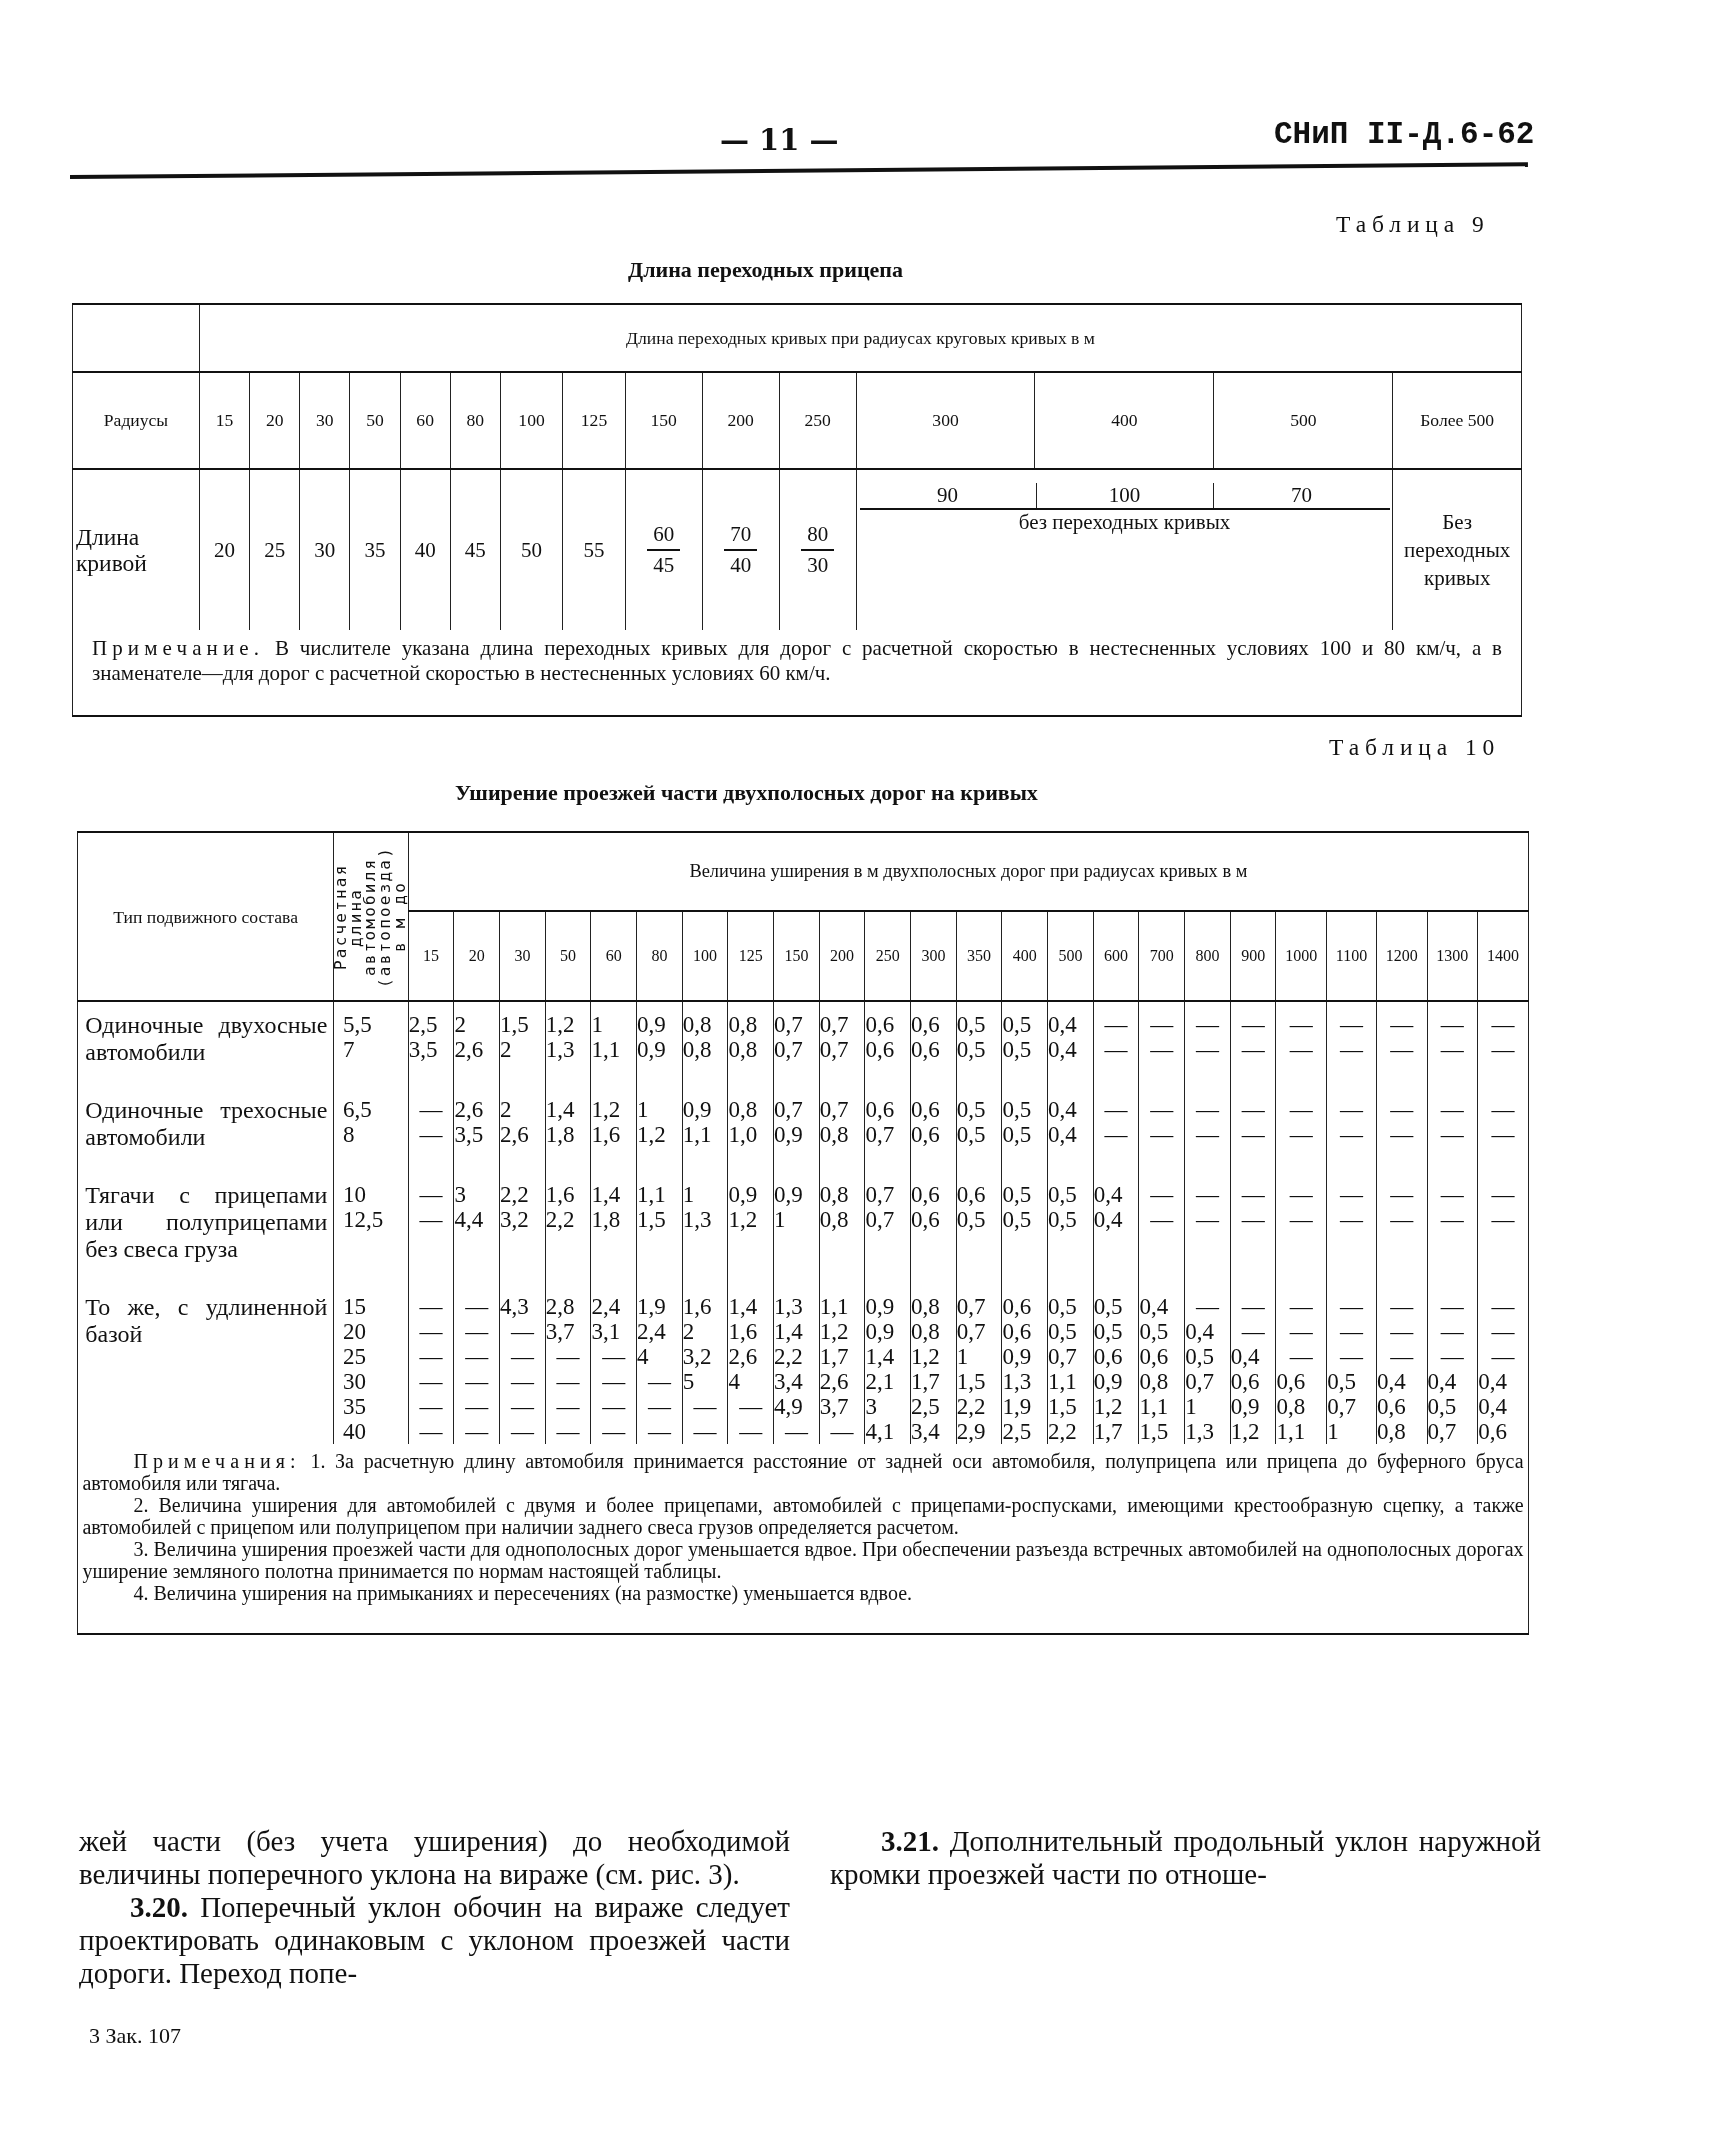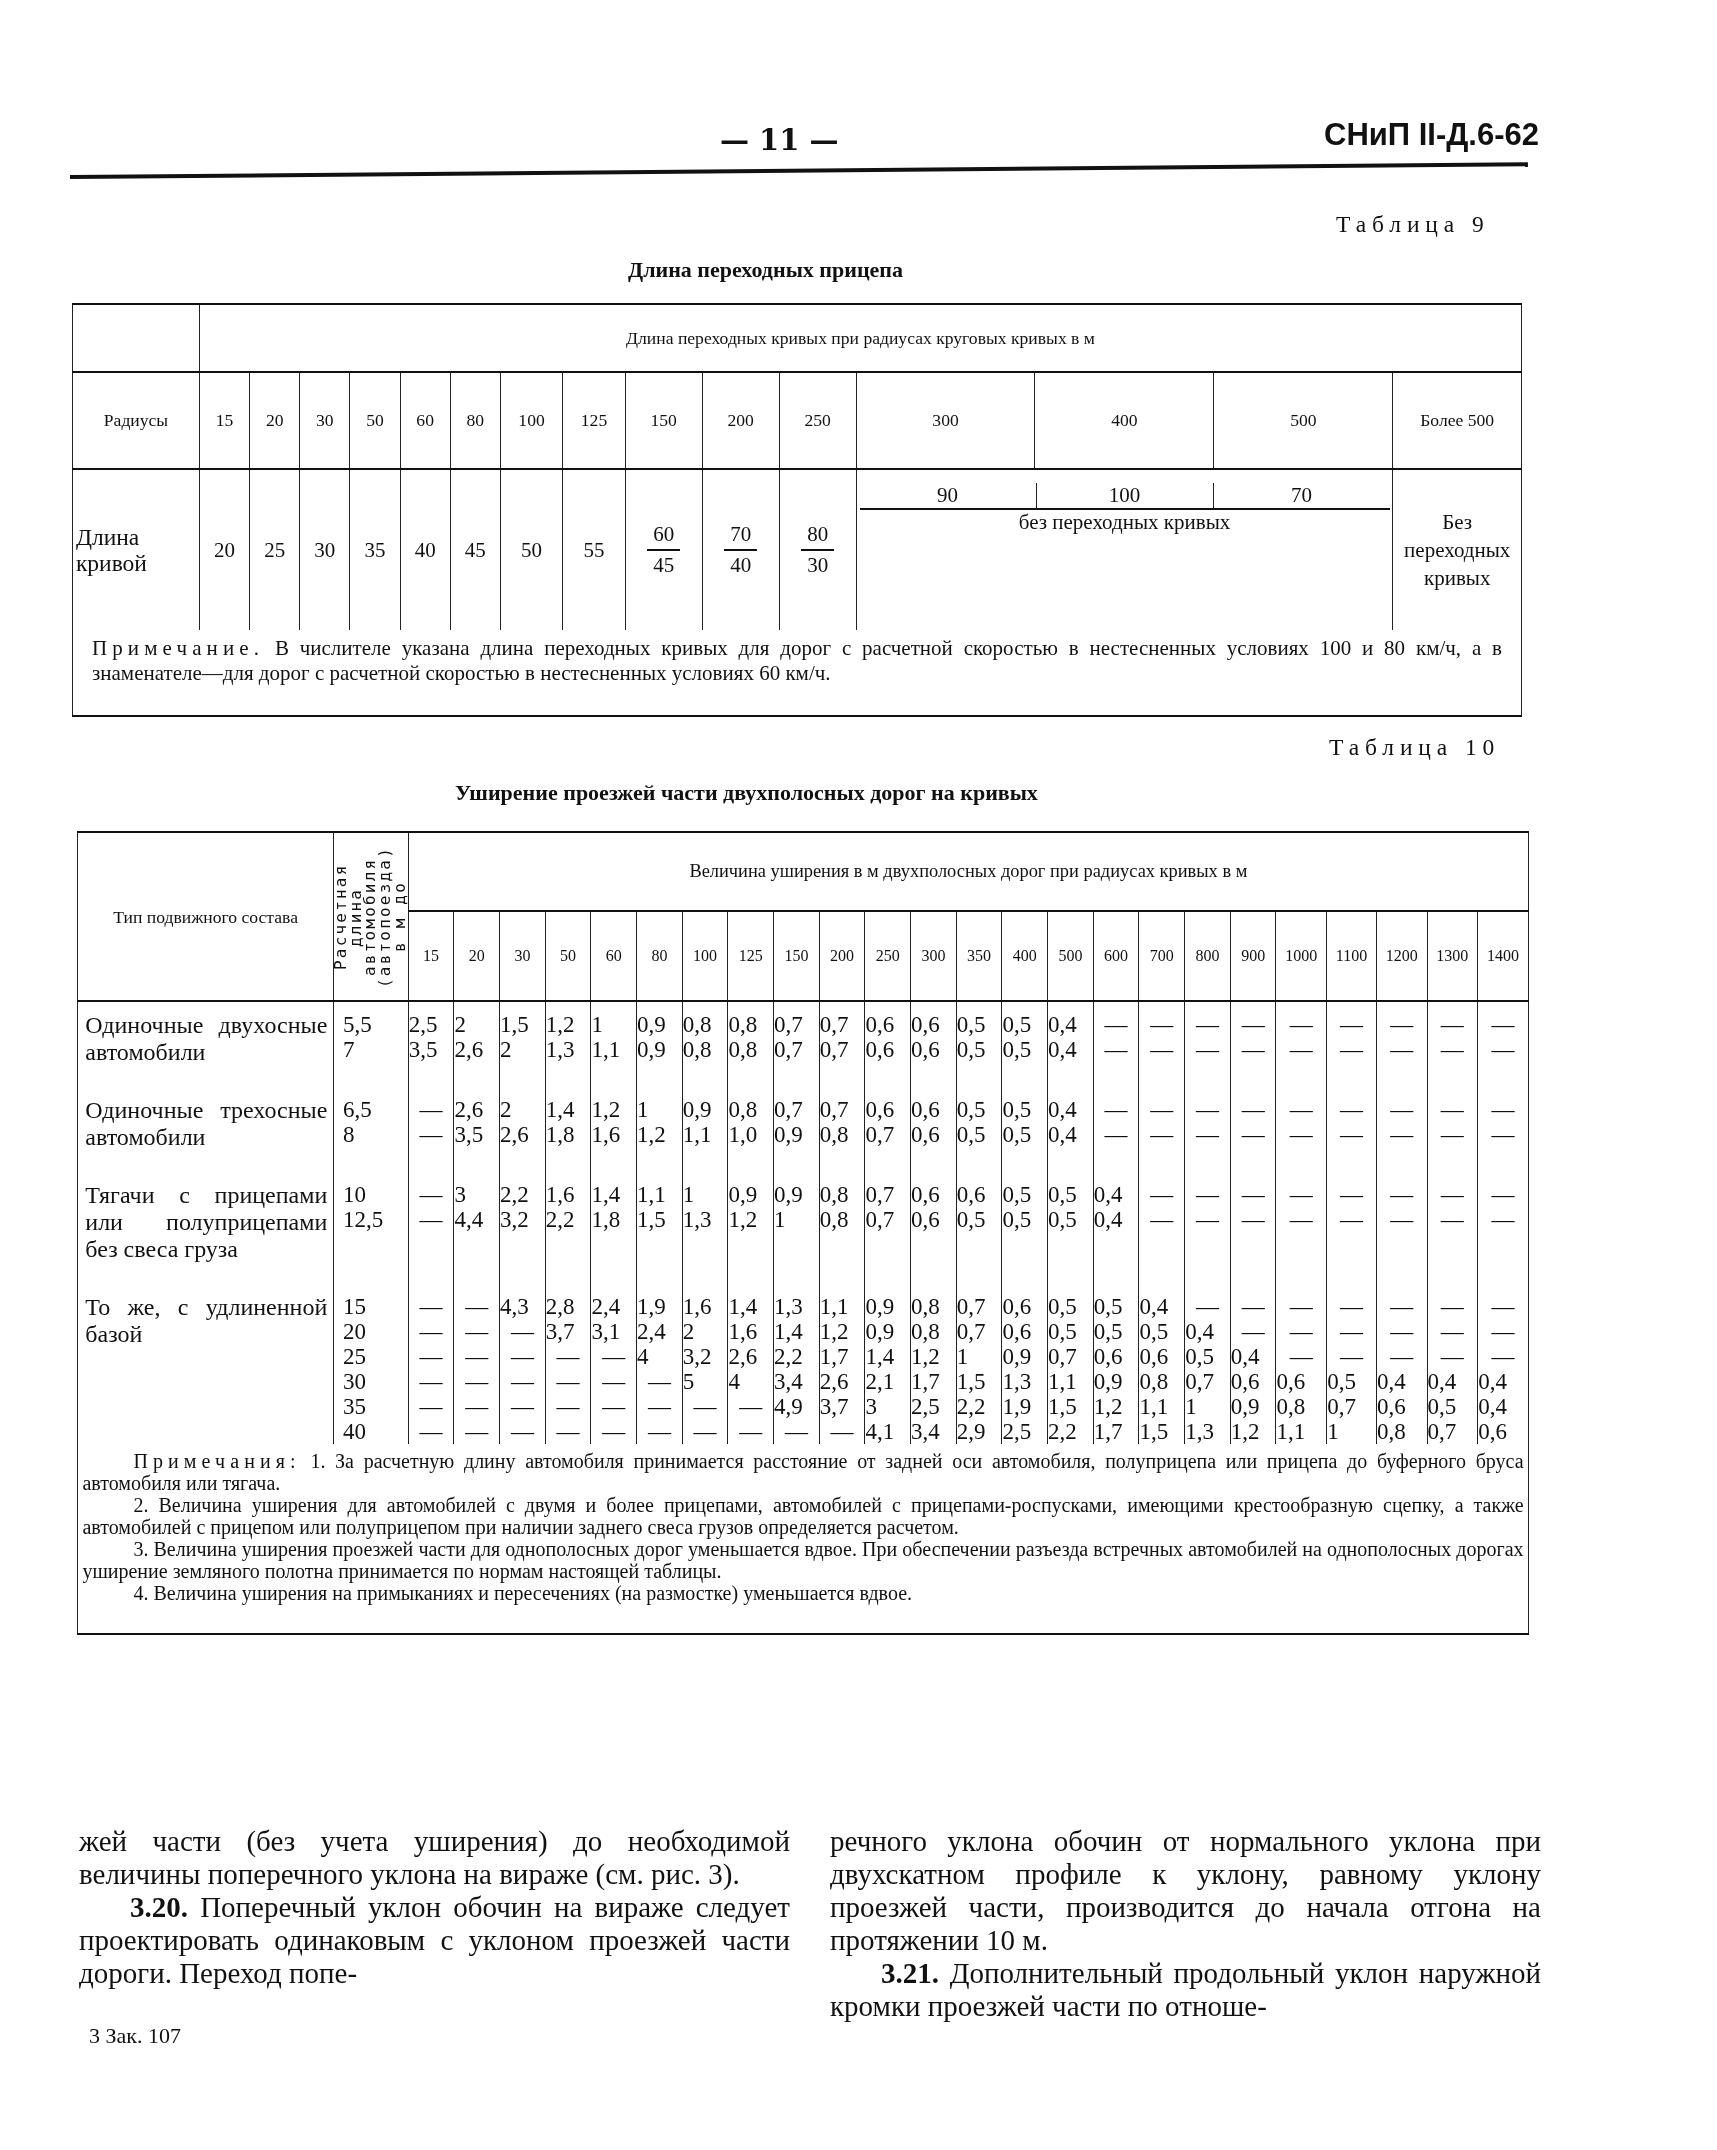--- a/index.html
+++ b/index.html
@@ -2,21 +2,21 @@
 <html style="font-size:11.7px"><head>
 <meta charset="utf-8">
 <style>
   html, body { margin: 0; padding: 0; background: #ffffff; }
   body {
     width: 1717px; height: 2151px; position: relative; overflow: hidden;
     font-family: "DejaVu Serif", "Liberation Serif", serif; color: #111;
   }
   .abs { position: absolute; }
   .page-num { left: 720px; top: 123px; font-size: 29px; font-weight: bold; }
-  .doc-code { left: 1324px; top: 117px; font-size: 31px; font-weight: bold; font-family: Liberation Sans, sans-serif; }
+  .doc-code { left: 1274px; top: 117px; font-size: 31px; font-weight: bold; font-family: Liberation Mono, monospace; }
   .header-rule { left: 70px; top: 175px; width: 1458px; height: 4.4px; background: #111; transform: rotate(-0.5deg); transform-origin: left center; }
   .tbl-label { font-size: 23.5px; letter-spacing: 5.9px; font-family: "Liberation Serif", serif; }
   .tbl-title { font-size: 22px; font-weight: bold; font-family: "Liberation Serif", serif; }
 
   table { border-collapse: collapse; }
   .t9 { left: 72px; top: 303px; width: 1450px; }
   .t9 td { border-left: 1.5px solid #222; border-right: 1.5px solid #222; text-align: center; font-size: 19px; font-family: "Liberation Serif", serif; padding: 0; }
   .t9 .hdr-main td { border-top: 2.9px solid #111; border-bottom: 2.9px solid #111; height: 66px; font-size: 17.6px; }
   .t9 .hdr-rad td { height: 95px; border-bottom: 2.9px solid #111; font-size: 17.6px; }
   .t9 .row-len td { height: 147px; font-size: 21px; vertical-align: middle; }
@@ -672,18 +672,17 @@
     </td>
   </tr>
 </tbody>
   </table>
 
 <div class="abs body-col" style="left:79px; top:1825px; width:711px;">
   <p>жей части (без учета уширения) до необходимой величины поперечного уклона на вираже (см. рис. 3).</p>
   <p class="indent"><b>3.20.</b> <span>Поперечный уклон обочин на вираже следует проектировать одинаковым с уклоном проезжей части дороги. Переход попе-</span></p>
 </div>
 <div class="abs body-col" style="left:830px; top:1825px; width:711px;">
-  <p>речного уклона обочин от нормального уклона при двухскатном профиле к уклону, равному уклону проезжей части, производится до начала отгона на протяжении 10 м.</p>
   <p class="indent"><b>3.21.</b> <span>Дополнительный продольный уклон наружной кромки проезжей части по отноше-</span></p>
 </div>
 
 <div class="abs footer-code">3 Зак. 107</div>
 
 
 </body></html>

